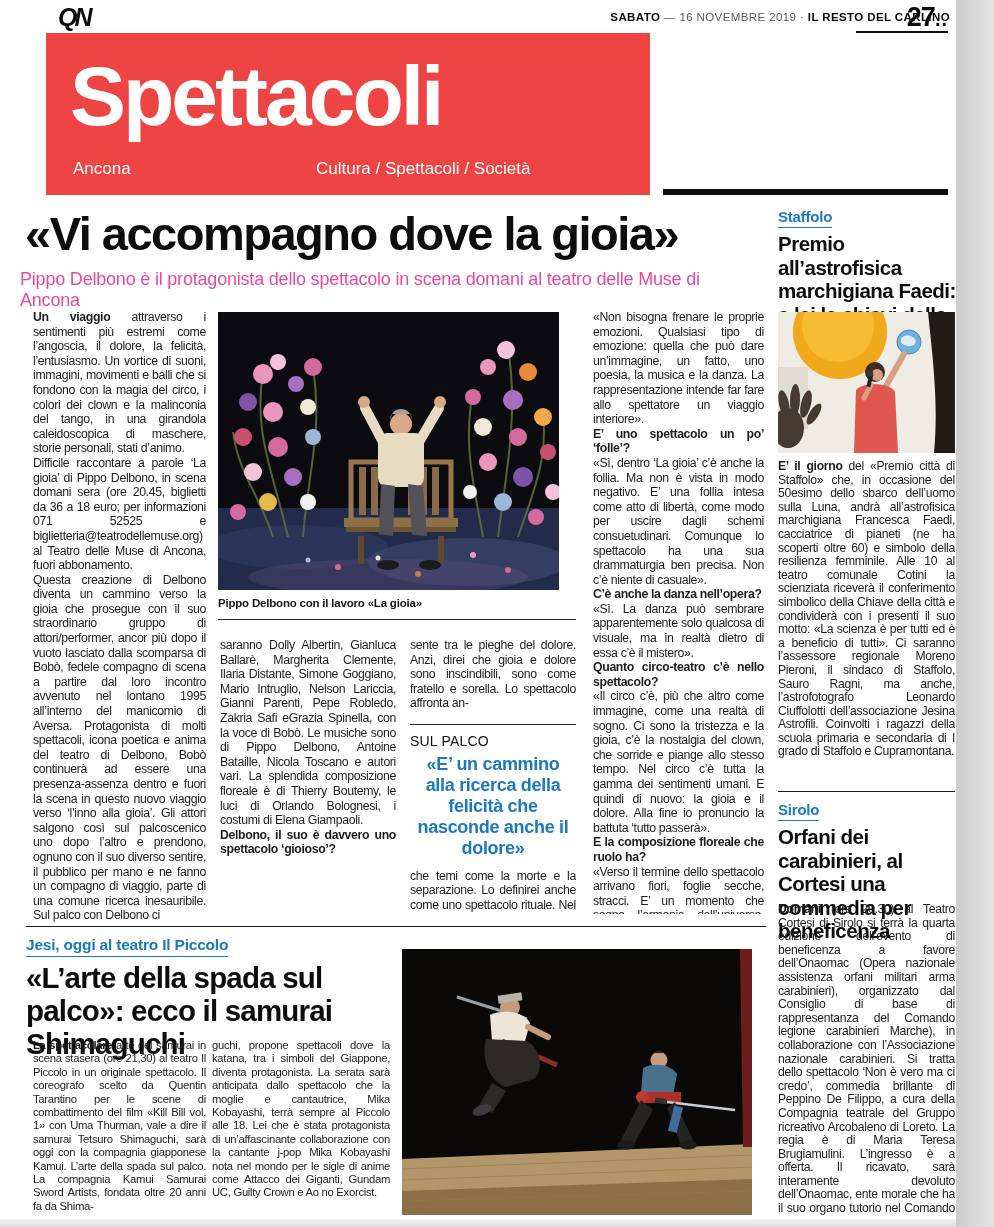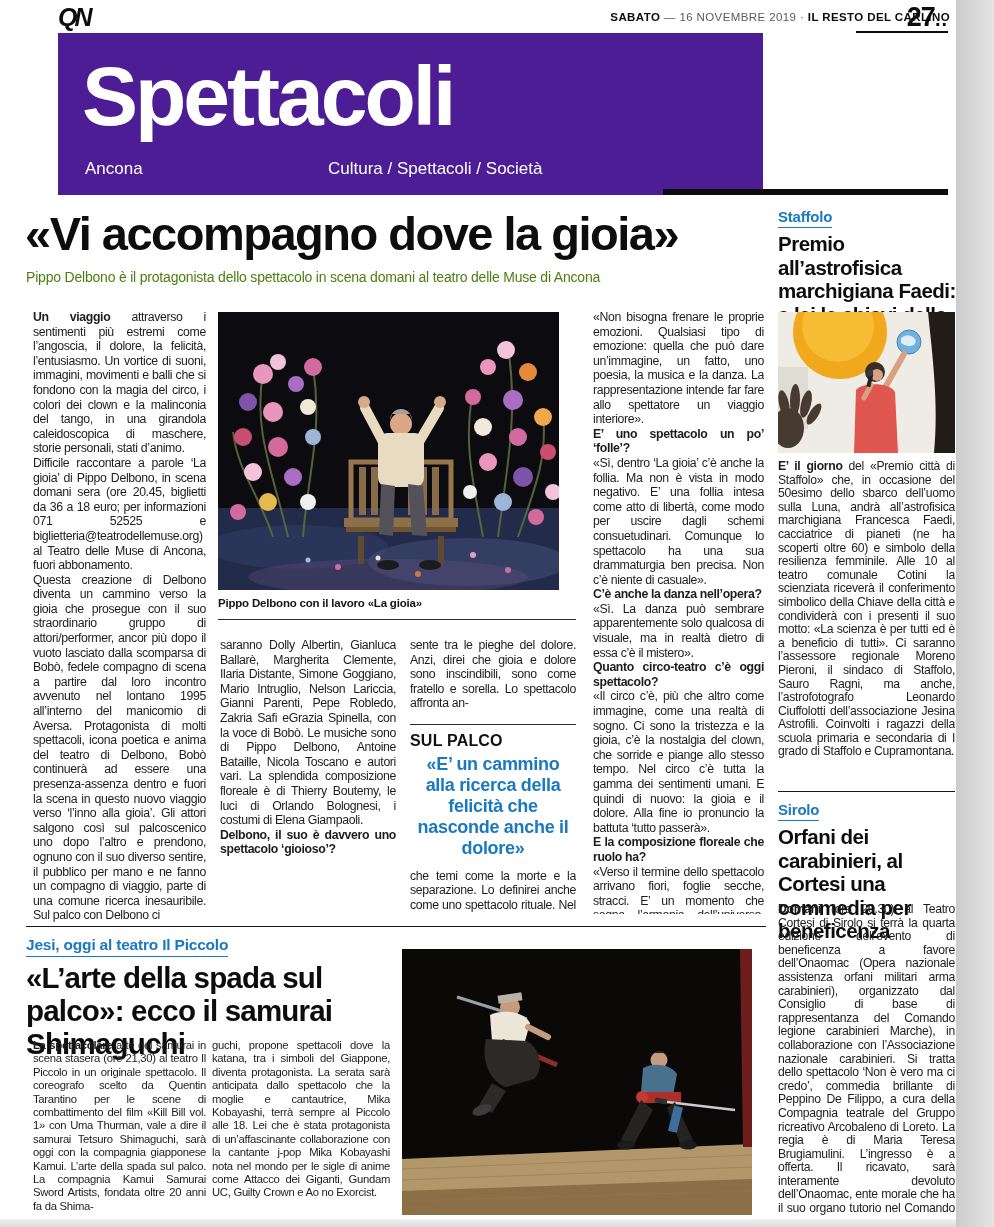--- a/index.html
+++ b/index.html
@@ -14,48 +14,48 @@
 
   
   .qn-logo{left:58px;top:3px;font-size:25px;font-weight:900;font-style:italic;letter-spacing:-3px;color:#0c0c0c}
   .mast-center{left:0;right:44px;top:11px;text-align:right;font-size:11.5px;letter-spacing:.4px;color:#5a5a5a}
   .mast-center b{color:#0c0c0c}
   .page-num{right:46px;top:2px;font-size:27px;font-weight:900;letter-spacing:-1px;color:#0c0c0c}
   .page-num .dots{font-size:20px;letter-spacing:1px}
   .num-rule{right:46px;top:31px;width:92px;border-top:2px solid #0c0c0c}
 
   
-  .banner{left:58px;top:33px;width:705px;height:162px;background:#4c1d95;color:#fff}
+  .banner{left:46px;top:33px;width:604px;height:162px;background:#ef4444;color:#fff}
   .banner-title{position:absolute;left:24px;top:0px;font-size:84px;font-weight:bold;letter-spacing:-3px;line-height:1.5}
   .banner-row{position:absolute;left:0;right:0;bottom:16px;font-size:17px}
   .banner-loc{position:absolute;left:27px;bottom:0}
   .banner-cats{position:absolute;left:270px;bottom:0}
   .black-bar{left:663px;top:189px;width:285px;height:6px;background:#0c0c0c}
 
   
   .main-headline{left:25px;top:206px;width:742px;font-size:47px;font-weight:bold;letter-spacing:-1.5px;color:#0d0d0d;white-space:nowrap}
-  .main-subhead{left:26px;top:269px;width:740px;font-size:14px;color:#4d7c0f;letter-spacing:-0.2px}
+  .main-subhead{left:20px;top:269px;width:740px;font-size:18px;color:#ec4899;letter-spacing:-0.2px}
 
   .body-text{font-size:12.3px;line-height:14.6px;letter-spacing:-0.35px;text-align:justify;color:#1d1d1d;overflow:hidden}
   .body-text p{margin:0}
   .body-text p + p{margin-top:0}
   .lead{font-weight:bold}
   .q{font-weight:bold}
 
   .col1{left:33px;top:310px;width:173px;height:617px}
   .col2{left:220px;top:638px;width:176px;height:276px}
   .col3{left:410px;top:638px;width:166px;height:276px}
   .col4{left:593px;top:310px;width:171px;height:604px}
 
   .main-photo{left:218px;top:312px;width:341px;height:278px;background:#0c0c10;overflow:hidden}
   .photo-caption{left:218px;top:597px;width:350px;font-size:11.5px;font-weight:bold;color:#141414;letter-spacing:-0.2px}
   .caption-rule{left:218px;top:619px;width:358px;border-top:1px solid #2a2a2a}
 
   .pq-rule{border-top:1px solid #2a2a2a;margin:13px 0 9px 0}
-  .pq-kicker{font-size:16px;font-weight:bold;letter-spacing:.2px;color:#121212}
+  .pq-kicker{font-size:14px;font-weight:normal;letter-spacing:.2px;color:#121212}
   .pq-quote{font-size:18px;line-height:21px;font-weight:bold;color:#1b79c0;letter-spacing:-0.3px;margin:5px 0 10px 0;text-align:center}
 
   .main-rule{left:26px;top:926px;width:740px;border-top:1.5px solid #1a1a1a}
 
   
   .kicker{color:#1b79c0;font-weight:bold;display:inline-block;border-bottom:1.5px solid #1b79c0;padding-bottom:2px;letter-spacing:-0.2px}
 
   
   .jesi-kicker{left:26px;top:936px;font-size:15.5px}
   .jesi-headline{left:26px;top:961px;width:380px;font-size:29.5px;line-height:33px;font-weight:bold;letter-spacing:-0.8px;color:#0d0d0d}
@@ -215,21 +215,21 @@
     <p>che temi come la morte e la separazione. Lo definirei anche come uno spettacolo rituale. Nel senso di omaggio al rito».</p>
 
   </div>
 
   <div class="abs body-text col4">
     <p>«Non bisogna frenare le proprie emozioni. Qualsiasi tipo di emozione: quella che può dare un’immagine, un fatto, uno poesia, la musica e la danza. La rappresentazione intende far fare allo spettatore un viaggio interiore».</p>
     <p class="q">E’ uno spettacolo un po’ ‘folle’?</p>
     <p>«Sì, dentro ‘La gioia’ c’è anche la follia. Ma non è vista in modo negativo. E’ una follia intesa come atto di libertà, come modo per uscire dagli schemi consuetudinari. Comunque lo spettacolo ha una sua drammaturgia ben precisa. Non c’è niente di casuale».</p>
     <p class="q">C’è anche la danza nell’opera?</p>
     <p>«Sì. La danza può sembrare apparentemente solo qualcosa di visuale, ma in realtà dietro di essa c’è il mistero».</p>
-    <p class="q">Quanto circo-teatro c’è oggi spettacolo?</p>
+    <p class="q">Quanto circo-teatro c’è nello spettacolo?</p>
     <p>«Il circo c’è, più che altro come immagine, come una realtà di sogno. Ci sono la tristezza e la gioia, c’è la nostalgia del clown, che sorride e piange allo stesso tempo. Nel circo c’è tutta la gamma dei sentimenti umani. E quindi di nuovo: la gioia e il dolore. Alla fine io pronuncio la battuta ‘tutto passerà».</p>
     <p class="q">E la composizione floreale che ruolo ha?</p>
     <p>«Verso il termine dello spettacolo arrivano fiori, foglie secche, stracci. E’ un momento che segna l’armonia dell’universo. Una riunione dell’uomo con il tutto».</p>
 
   </div>
 
   <div class="abs main-rule"></div>
 
   <div class="abs jesi-kicker"><span class="kicker">Jesi, oggi al teatro Il Piccolo</span></div>
   <div class="abs jesi-headline">«L’arte della spada sul palco»: ecco il samurai Shimaguchi</div>

